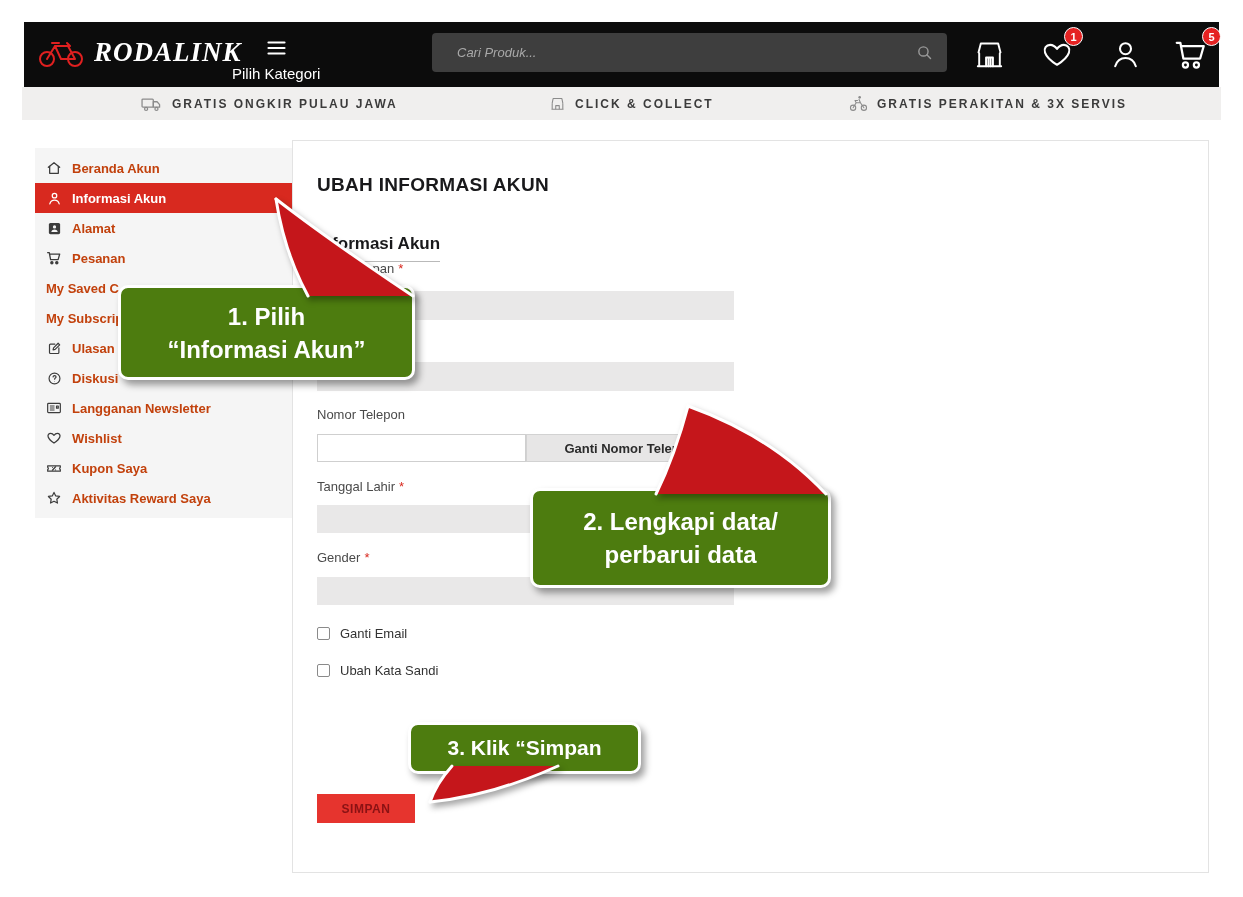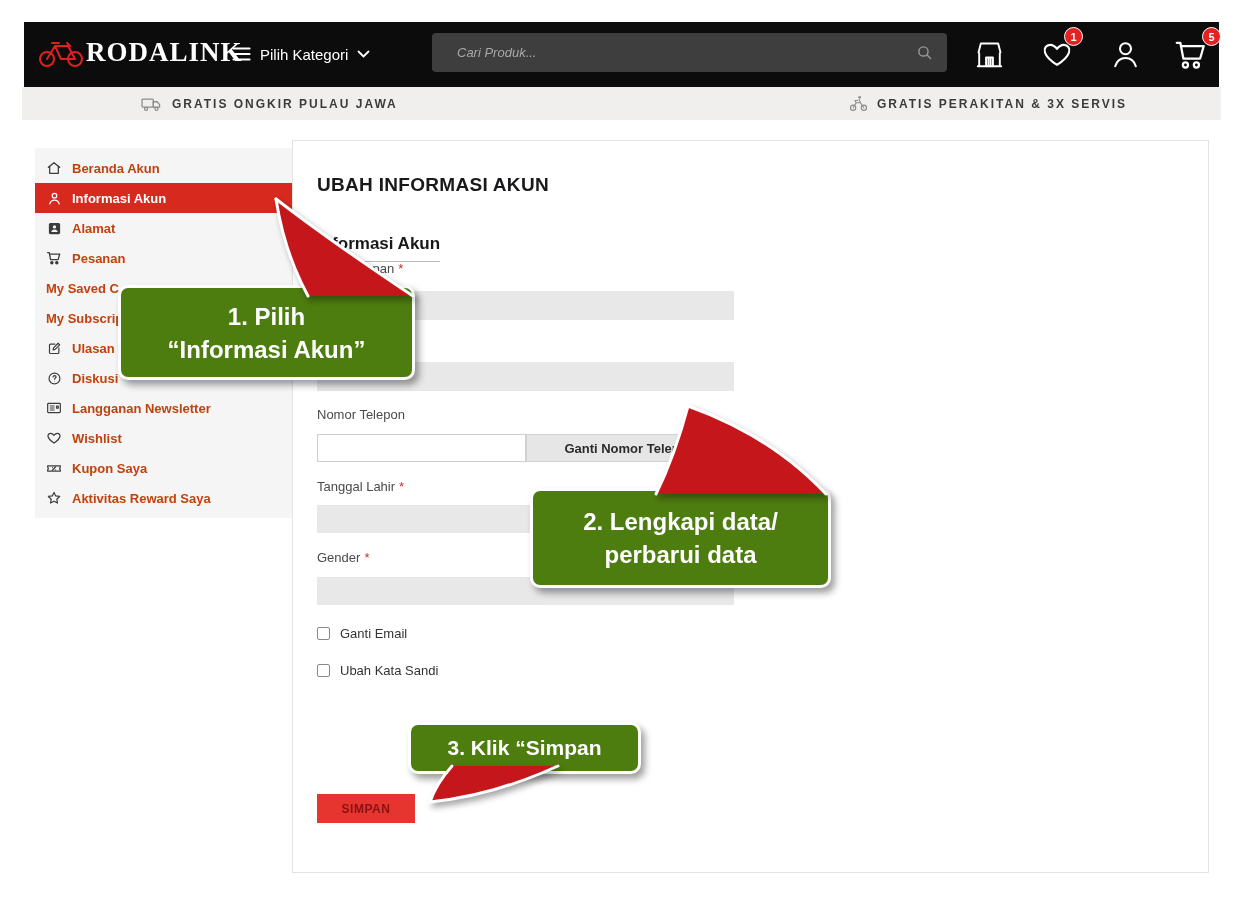--- a/index.html
+++ b/index.html
@@ -1,23 +1,23 @@
 <!DOCTYPE html>
 <html><head>
 <meta charset="utf-8">
 <style>
   html,body{margin:0;padding:0;background:#ffffff;}
   body{width:1243px;height:897px;position:relative;font-family:"Liberation Sans",sans-serif;overflow:hidden;}
   .abs{position:absolute;}
 
   
   .topbar{left:24px;top:22px;width:1195px;height:65px;background:#0c0c0c;display:flex;align-items:center;}
-  .logo{position:absolute;left:14px;top:15px;display:flex;align-items:center;gap:2px;cursor:pointer;}
+  .logo{position:absolute;left:14px;top:15px;display:flex;align-items:center;gap:10px;cursor:pointer;font-style:italic;}
   .logo-text{color:#fff;font-family:"Liberation Serif",serif;font-weight:700;font-size:27px;letter-spacing:1px;}
-  .catbtn{position:absolute;left:208px;top:18px;display:flex;align-items:center;gap:9px;color:#fff;font-size:15px;font-weight:500;cursor:pointer;height:28px;}
+  .catbtn{position:absolute;left:208px;top:18px;display:flex;align-items:center;gap:9px;color:#fff;font-size:15px;font-weight:500;cursor:pointer;height:28px;flex-direction:column;}
   .searchbox{position:absolute;left:408px;top:11px;width:504px;height:39px;background:#3e3e3e;border-radius:4px;display:flex;align-items:center;padding-left:11px;}
   .searchbox input{flex:1;background:transparent;border:none;outline:none;color:#ddd;font-style:italic;font-size:13px;padding:0 14px;font-family:"Liberation Sans",sans-serif;}
   .searchbox input::placeholder{color:#a9a9a9;}
   .search-ico{margin-right:14px;cursor:pointer;display:flex;}
   .hicon{position:absolute;top:11px;width:42px;height:42px;display:flex;align-items:center;justify-content:center;cursor:pointer;}
   .hicon.store{left:944px;} .hicon.heart{left:1012px;} .hicon.person{left:1080px;} .hicon.cart{left:1144px;}
   .badge{position:absolute;min-width:19px;height:19px;border-radius:50%;background:#e52222;border:1.5px solid #fff;color:#fff;font-size:11px;font-weight:700;display:flex;align-items:center;justify-content:center;box-sizing:border-box;}
   .badge.b1{left:1064px;top:27px;} .badge.b5{left:1202px;top:27px;}
 
   
@@ -139,20 +139,29 @@
   <div class="benefit b-1">
     <span>
       <svg width="23" height="18" viewBox="0 0 24 20" fill="none" stroke="#8b8b8b" stroke-width="1.4" stroke-linejoin="round">
         <rect x="1.5" y="4.5" width="12.5" height="9" rx="1"></rect>
         <path d="M14 7.5h4.2l2.8 3.2v2.8H14z"></path>
         <circle cx="6" cy="15.5" r="1.7"></circle>
           <circle cx="17.5" cy="15.5" r="1.7"></circle>
       </svg>
     </span>
     <span>GRATIS ONGKIR PULAU JAWA</span>
+  </div>
+  <div class="benefit b-2">
+    <span>
+      <svg width="17" height="17" viewBox="0 0 24 24" fill="none" stroke="#8b8b8b" stroke-width="1.5" stroke-linejoin="round">
+        <path d="M4.5 20v-8.5 M19.5 20v-8.5 M3.5 20h17 M4.5 11.5L5.8 5h12.4l1.3 6.5"></path>
+        <path d="M9.5 20v-5h5v5"></path>
+      </svg>
+    </span>
+    <span>CLICK &amp; COLLECT</span>
   </div>
   <div class="benefit b-3">
     <span>
       <svg width="19" height="17" viewBox="0 0 24 22" fill="none" stroke="#8b8b8b" stroke-width="1.4" stroke-linecap="round" stroke-linejoin="round">
         <circle cx="5" cy="16.5" r="3.4"></circle>
           <circle cx="19" cy="16.5" r="3.4"></circle>
         <path d="M5 16.5l4-6.5h5.5l4.5 6.5 M9 10L7.5 7.2h3.2 M14.5 10l-1.8-4.2"></path>
         <circle cx="13.5" cy="3" r="1.7" fill="#8b8b8b" stroke="none"></circle>
       </svg>
     </span>

